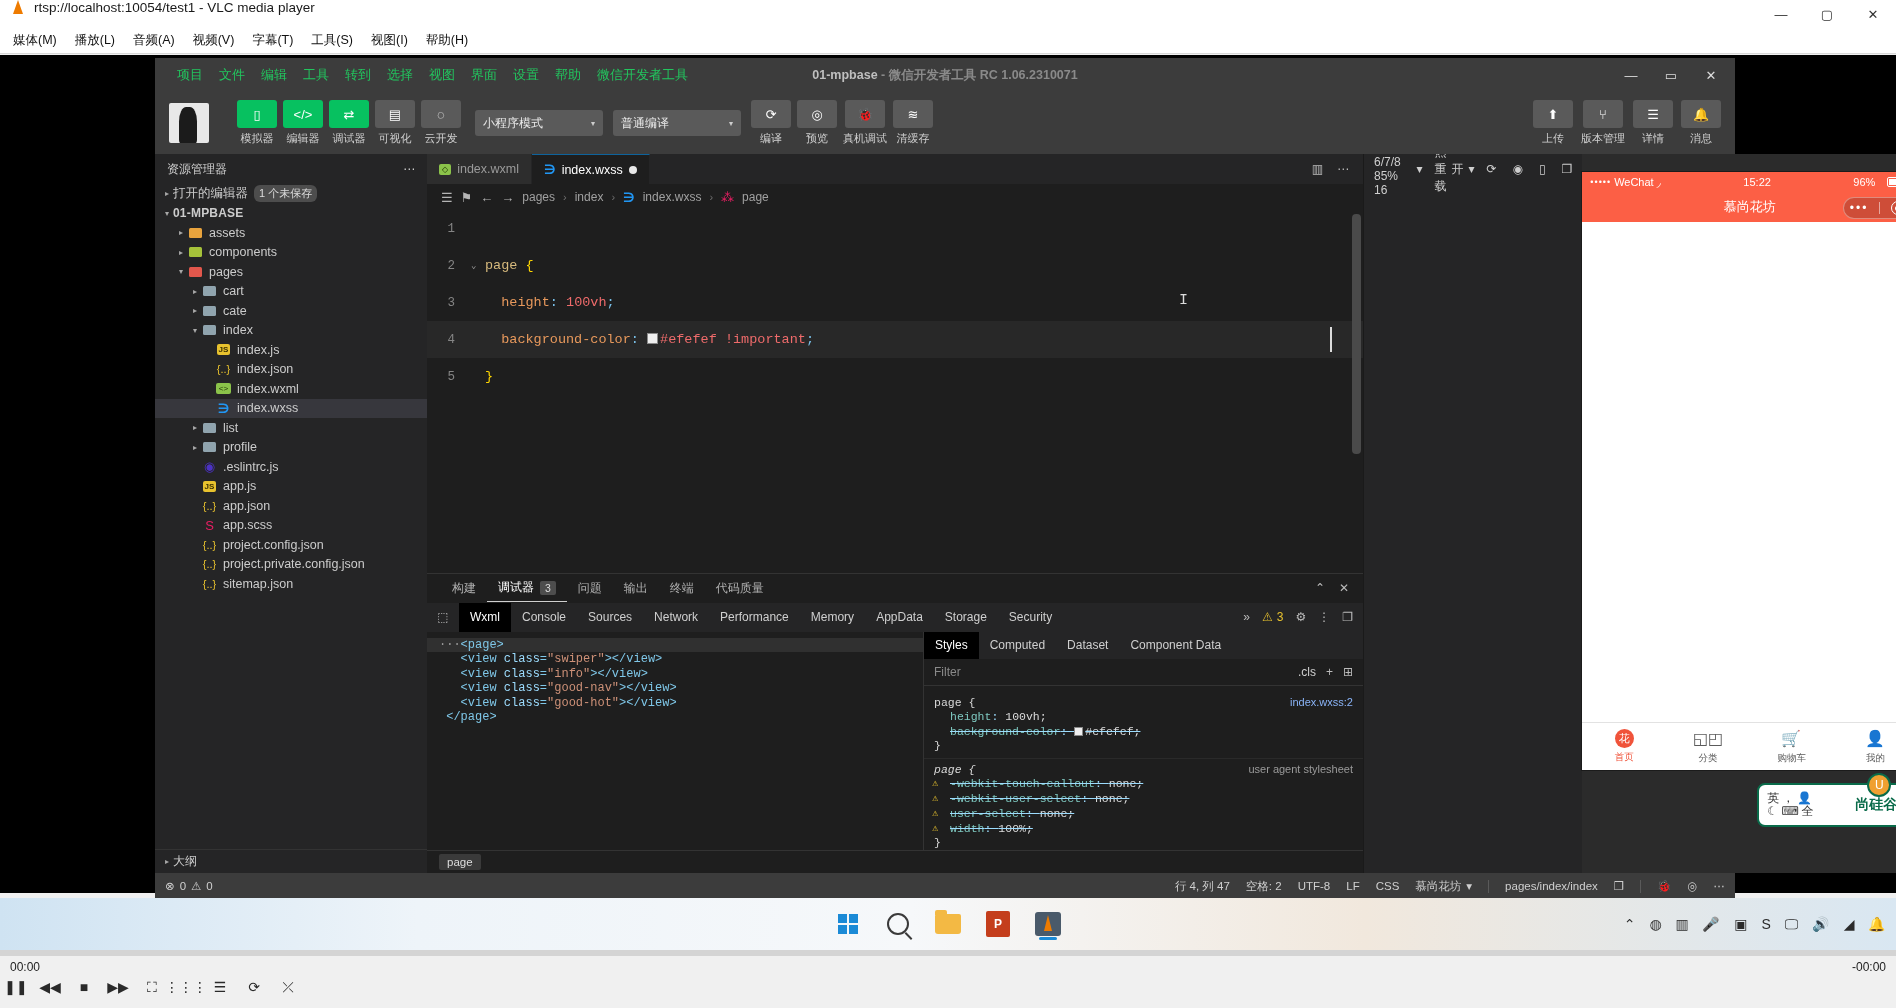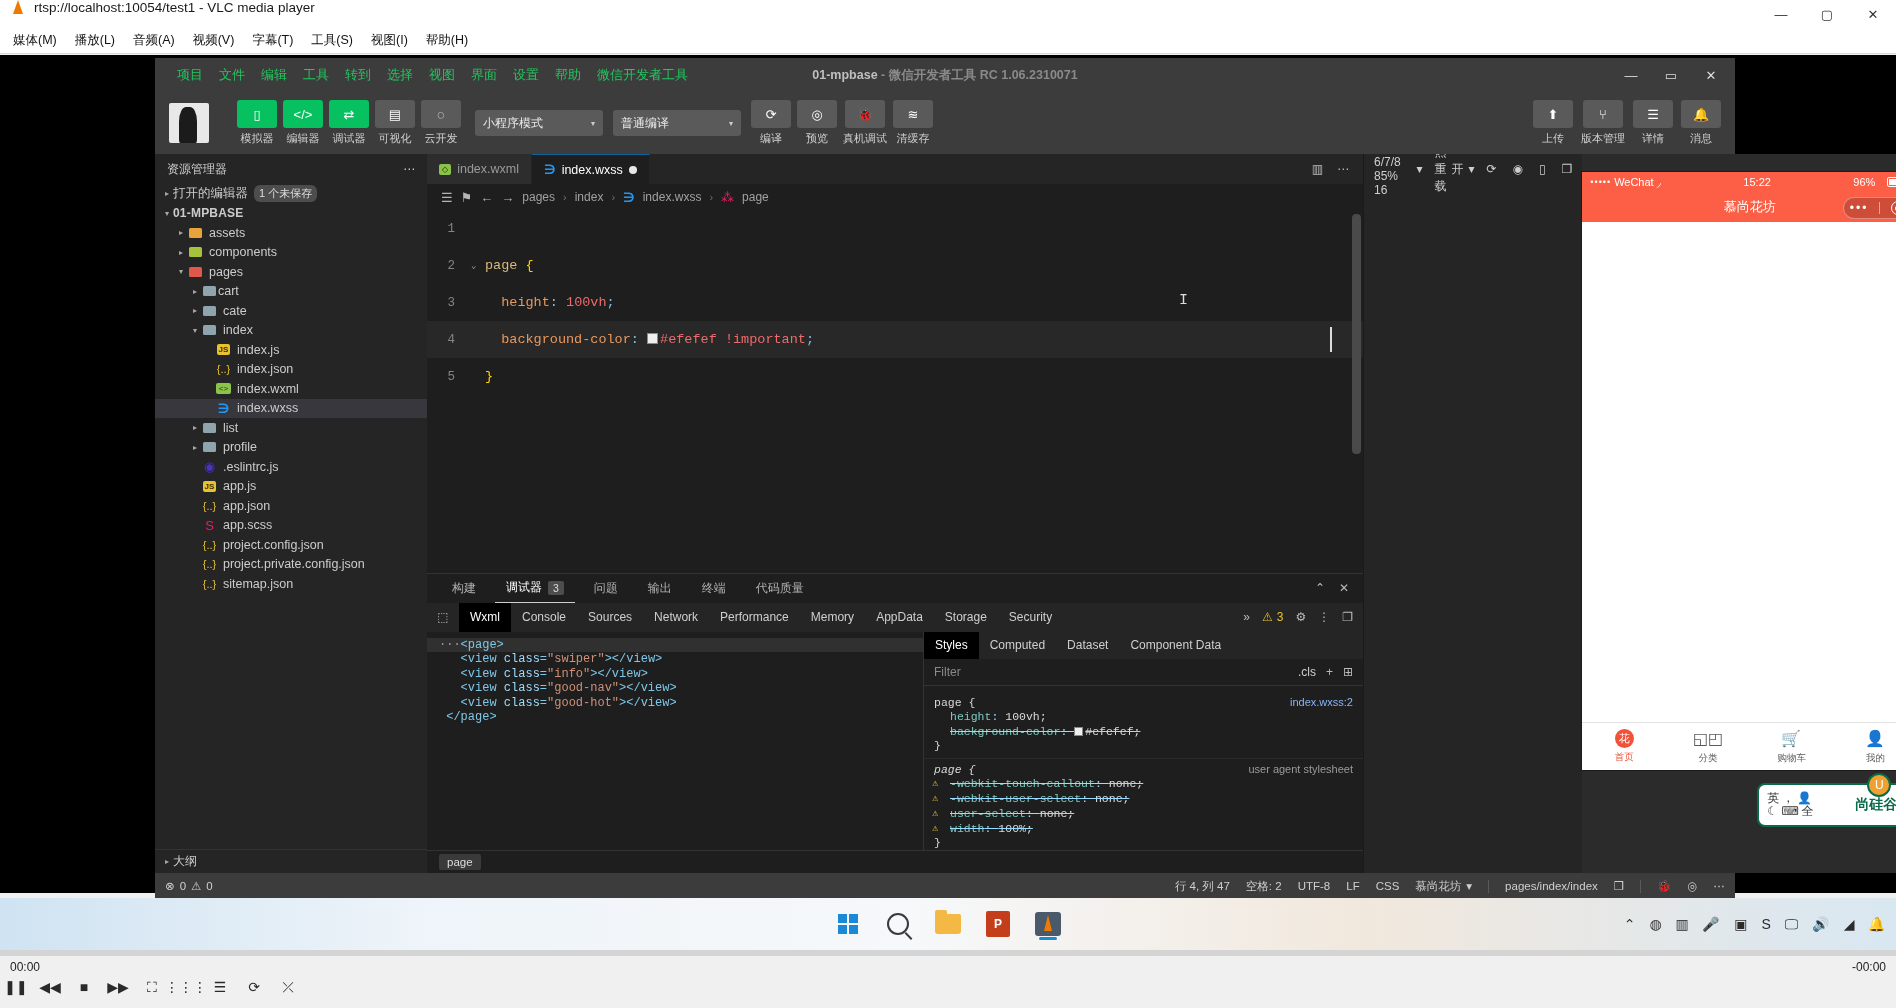--- a/index.html
+++ b/index.html
@@ -158,21 +158,21 @@
   .tok-val { color: #ef6b6b; }
   .tok-semi { color: #79c0e8; }
   .tok-imp { color: #ef6b6b; }
   .swatch { display: inline-block; width: 11px; height: 11px; background: #efefef; border: 1px solid #8a8a8a; vertical-align: -1px; margin-right: 2px; }
   .caret-bar { position: absolute; width: 1.5px; background: #dcdcdc; }
   .mouse-i { position: absolute; color: #dcdcdc; font-family: "Liberation Mono", monospace; font-size: 15px; }
   .code-scroll { position: absolute; right: 2px; top: 4px; width: 9px; height: 240px; background: #4a4a4a; border-radius: 4px; }
 
   
   .bottom-panel { height: 300px; background: #1e1e1e; display: flex; flex-direction: column; flex: 0 0 auto; border-top: 1px solid #333; }
-  .panel-tabs { height: 30px; display: flex; gap: 8px; padding-left: 14px; position: relative; }
+  .panel-tabs { height: 30px; display: flex; align-items: center; gap: 0; padding-left: 14px; position: relative; }
   .ptab { font-size: 12px; color: #b0b0b0; padding: 5px 11px; display: flex; align-items: center; gap: 6px; }
   .ptab.active { color: #ffffff; border-bottom: 1px solid #cfcfcf; }
   .pcount { background: #4d4d4d; color: #ddd; border-radius: 2px; font-size: 10.5px; padding: 1px 5px; }
   .panel-tabs-right { margin-left: auto; display: flex; align-items: center; gap: 14px; padding-right: 14px; color: #bbb; }
 
   .dev-tabs { height: 30px; background: #252526; display: flex; align-items: stretch; }
   .dv-pick { width: 32px; display: flex; align-items: center; justify-content: center; color: #bbb; font-size: 12px; }
   .dvtab { font-size: 12px; color: #cfcfcf; padding: 0 11px; display: flex; align-items: center; }
   .dvtab.active { background: #000000; color: #ffffff; }
   .dev-tabs-right { margin-left: auto; display: flex; align-items: center; gap: 12px; padding: 0 10px; color: #bbb; font-size: 12px; }
@@ -463,21 +463,21 @@
                   <span class="ficon">
                     <span class="folder red"></span>
                   </span>
                   <span style="margin-left:5px;">pages</span>
                 </div>
                 <div class="tr-row" style="padding-left: 34px;">
                   <span class="tw">▸</span>
                   <span class="ficon">
                     <span class="folder blue"></span>
                   </span>
-                  <span style="text-align:center;">cart</span>
+                  <span style="margin-left:5px;text-align:center;">cart</span>
                 </div>
                 <div class="tr-row" style="padding-left: 34px;">
                   <span class="tw">▸</span>
                   <span class="ficon">
                     <span class="folder blue"></span>
                   </span>
                   <span style="margin-left:5px;">cate</span>
                 </div>
                 <div class="tr-row" style="padding-left: 34px;">
                   <span class="tw">▾</span>

